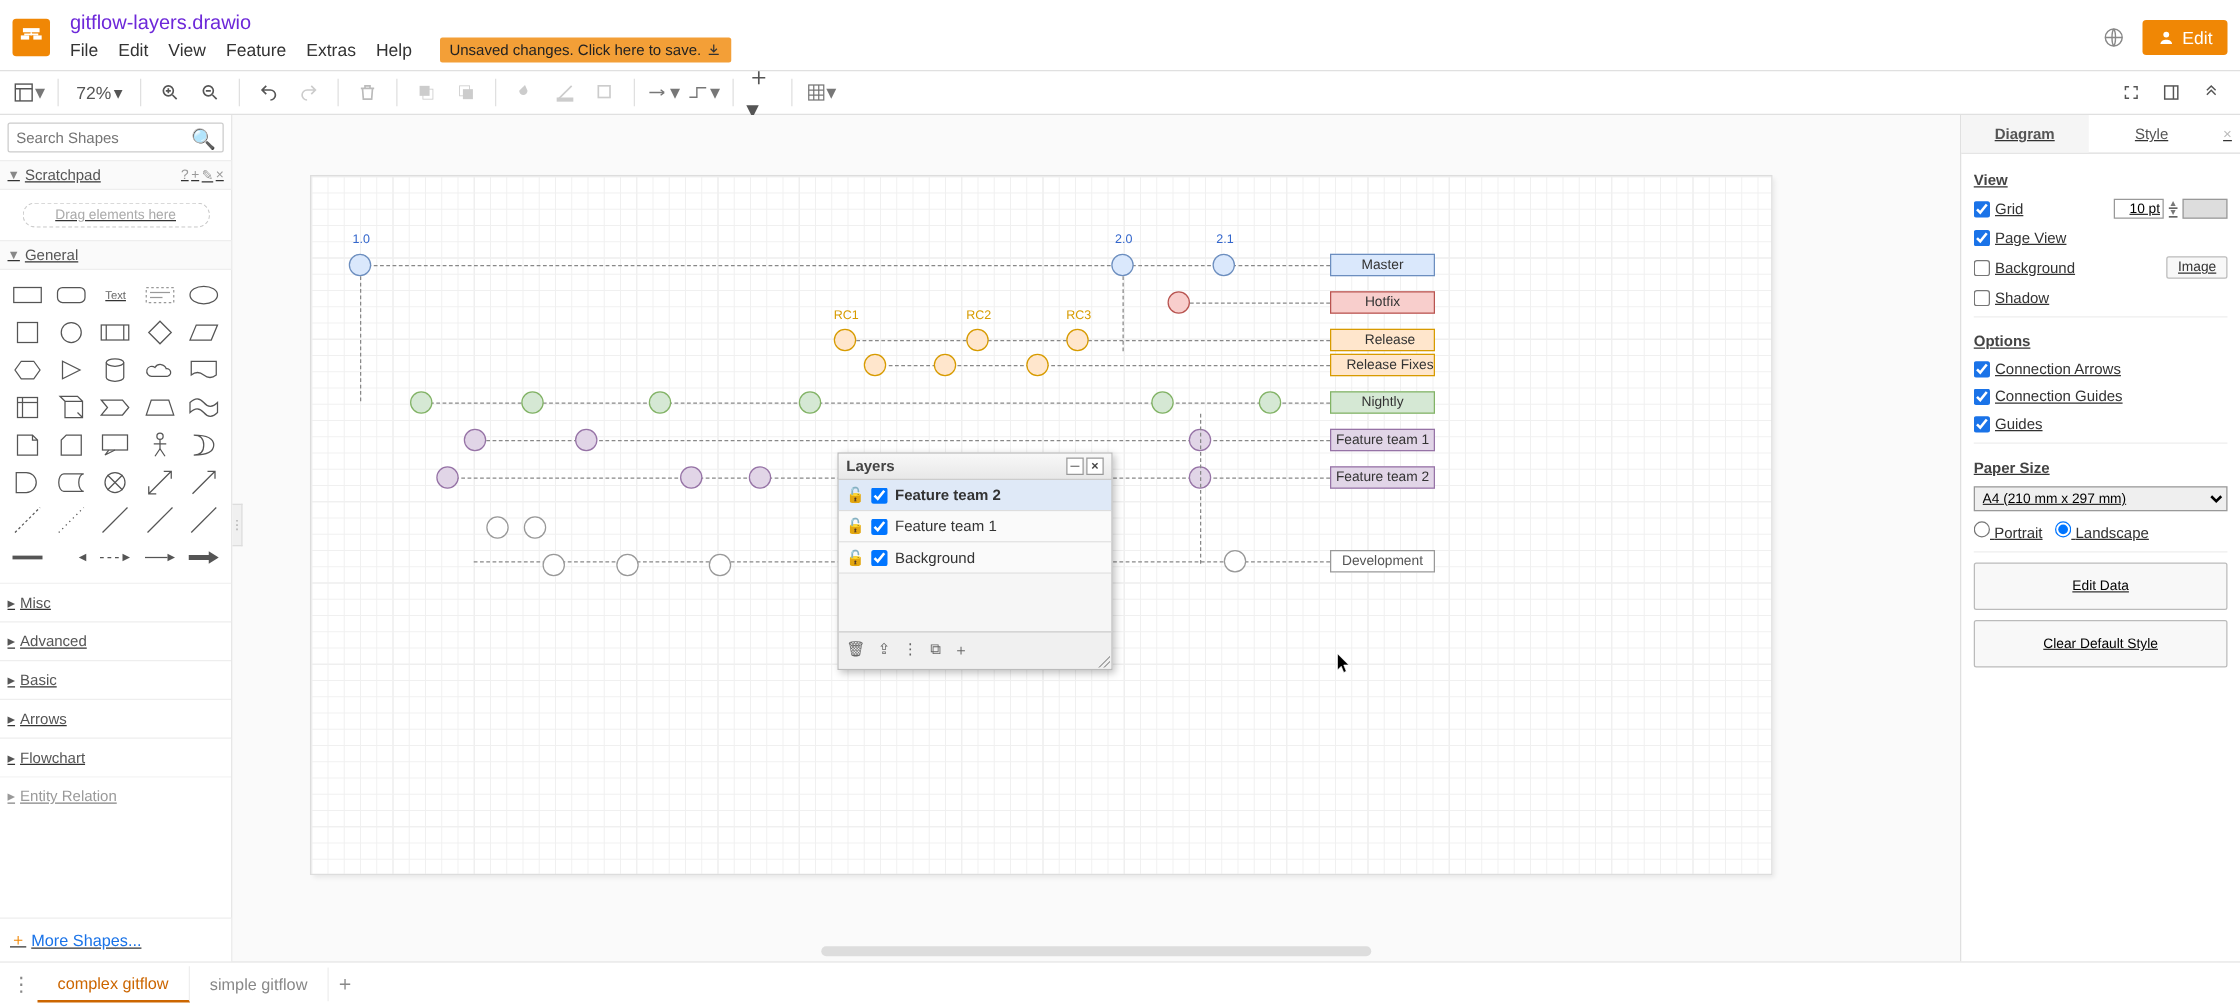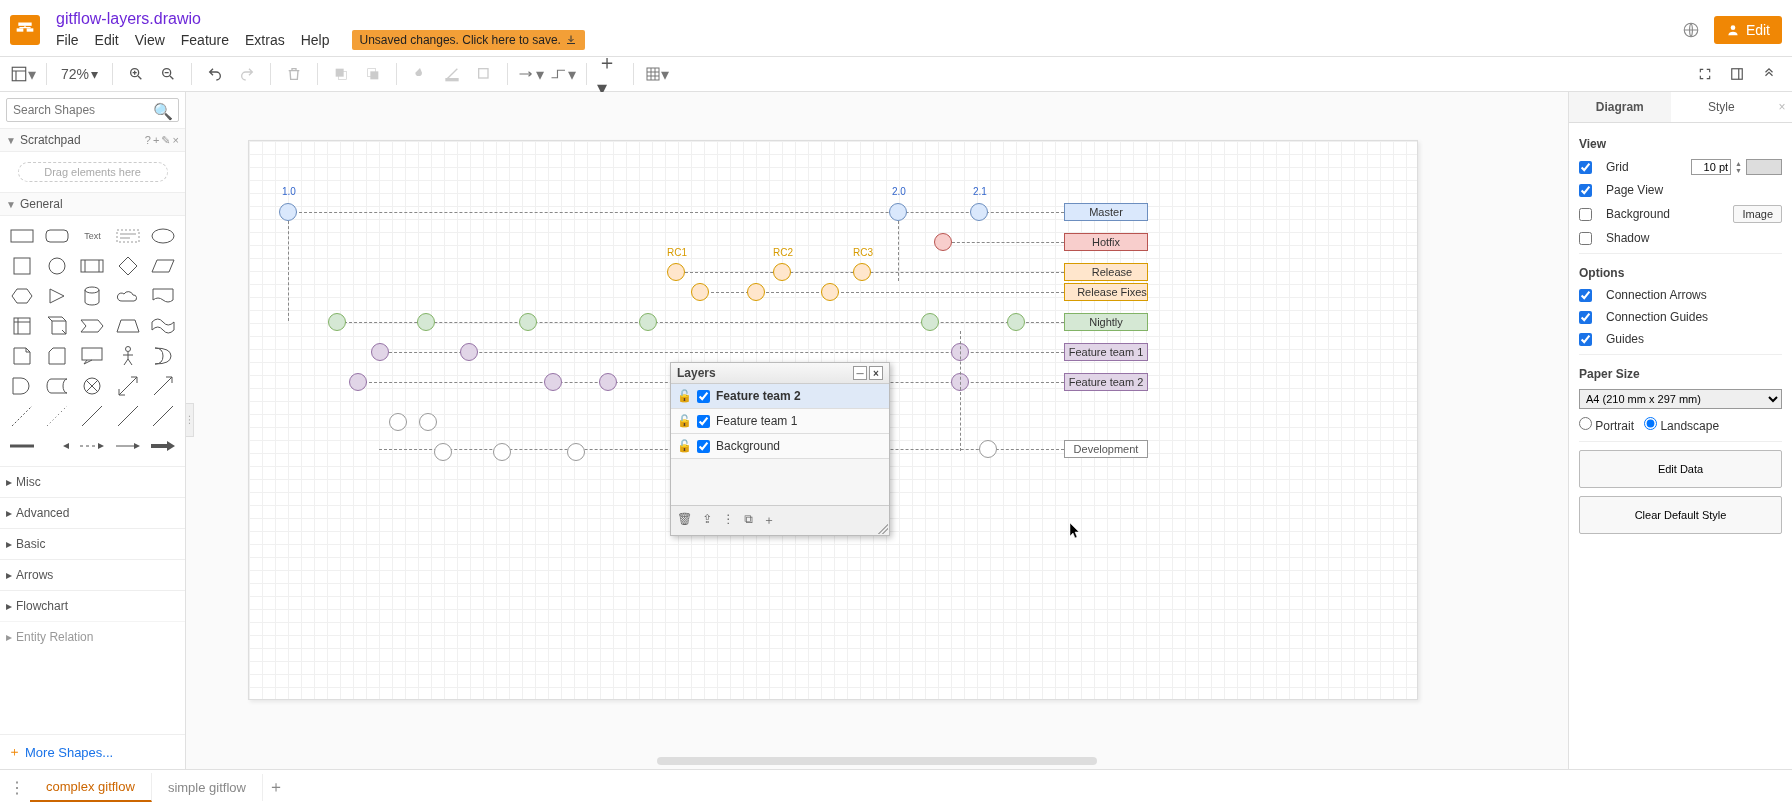--- a/index.html
+++ b/index.html
@@ -13,21 +13,21 @@
 .menus span { cursor:pointer; }
 .unsaved { background:#f08705cc; color:#222; padding:3px 8px; font-size:12px; border-radius:2px; display:flex; align-items:center; gap:4px; margin-left:6px; }
 .globe { width:18px; height:18px; color:#888; margin-right:4px; }
 .share-btn { background:#f08705; color:#fff; padding:6px 12px; border-radius:3px; font-size:14px; display:flex; align-items:center; gap:6px; margin-left:10px; cursor:pointer; }
 .toolbar { height:36px; border-top:1px solid #e0e0e0; border-bottom:1px solid #e0e0e0; display:flex; align-items:center; padding:0 10px; gap:6px; background:#fff; }
 .tool-sep { width:1px; height:22px; background:#e0e0e0; margin:0 4px; }
 .tool-btn { width:26px; height:26px; display:flex; align-items:center; justify-content:center; color:#777; cursor:pointer; border-radius:2px; }
 .tool-btn.disabled { color:#ccc; }
 .zoom-sel { font-size:14px; color:#555; padding:0 4px; display:flex; align-items:center; gap:2px; }
 .spacer { flex:1; }
-.main { display:flex; height:calc(805px - 56px - 36px - 36px); }
+.main { display:flex; height:calc(805px - 56px - 36px - 36px);text-decoration:underline; }
 .left-panel { width:186px; background:#fff; border-right:1px solid #e0e0e0; display:flex; flex-direction:column; }
 .search-box { margin:6px; position:relative; }
 .search-box input { width:100%; padding:4px 24px 4px 6px; border:1px solid #ccc; font-size:12px; border-radius:2px; }
 .search-box .sicon { position:absolute; right:6px; top:4px; color:#777; }
 .section-head { font-size:12px; color:#555; padding:4px 6px; display:flex; align-items:center; gap:4px; background:#fafafa; border-top:1px solid #eee; border-bottom:1px solid #eee; }
 .section-head .caret { font-size:10px; color:#888; }
 .section-head .tools { margin-left:auto; display:flex; gap:2px; font-size:11px; color:#999; }
 .drag-here { margin:10px auto; width:150px; height:20px; border:1px dashed #ccc; border-radius:10px; font-size:11px; color:#aaa; display:flex; align-items:center; justify-content:center; }
 .shape-grid { display:grid; grid-template-columns:repeat(5,1fr); gap:6px 4px; padding:8px 6px; }
 .shape-cell { height:24px; display:flex; align-items:center; justify-content:center; color:#666; }
@@ -65,21 +65,21 @@
 .layers-dlg .row .lock { width:14px; color:#999; }
 .layers-dlg .ftr { display:flex; gap:10px; padding:6px; border-top:1px solid #ccc; background:#f0f0f0; color:#666; }
 .layers-dlg .resize { position:absolute; right:1px; bottom:1px; width:10px; height:10px; background:linear-gradient(135deg,transparent 50%,#aaa 50%,#aaa 60%,transparent 60%,transparent 70%,#aaa 70%,#aaa 80%,transparent 80%); }
 .right-panel { width:224px; border-left:1px solid #e0e0e0; background:#fff; font-size:12px; }
 .tabs { display:flex; border-bottom:1px solid #ddd; }
 .tabs div { flex:1; text-align:center; padding:8px 4px; color:#555; cursor:pointer; }
 .tabs div.active { background:#f5f5f5; font-weight:600; }
 .tabs .tab-close { flex:0 0 20px; color:#bbb; }
 .panel-body { padding:10px; display:flex; flex-direction:column; gap:8px; }
 .panel-body h4 { font-size:12px; font-weight:700; color:#444; margin-top:4px; }
-.chk-row { display:flex; align-items:center; gap:14px; }
+.chk-row { display:flex; align-items:center; gap:4px; }
 .chk-row input[type=checkbox] { accent-color:#1a73e8; }
 .grid-input { display:flex; align-items:center; gap:4px; margin-left:auto; }
 .grid-input input { width:40px; text-align:right; padding:1px 2px; border:1px solid #999; font-size:11px; }
 .grid-color { width:36px; height:16px; background:#ddd; border:1px solid #999; }
 .img-btn, .std-btn { padding:2px 8px; border:1px solid #bbb; background:#f8f8f8; font-size:11px; cursor:pointer; border-radius:2px; }
 .std-btn { width:100%; padding:12px; }
 .paper-select { width:100%; padding:2px; border:1px solid #999; font-size:11px; }
 .radio-row { display:flex; gap:10px; align-items:center; }
 .bottom-tabs { height:36px; border-top:1px solid #e0e0e0; display:flex; align-items:center; padding:0 4px; background:#fff; }
 .page-tab { padding:6px 16px; font-size:13px; color:#888; cursor:pointer; border-right:1px solid #eee; }

